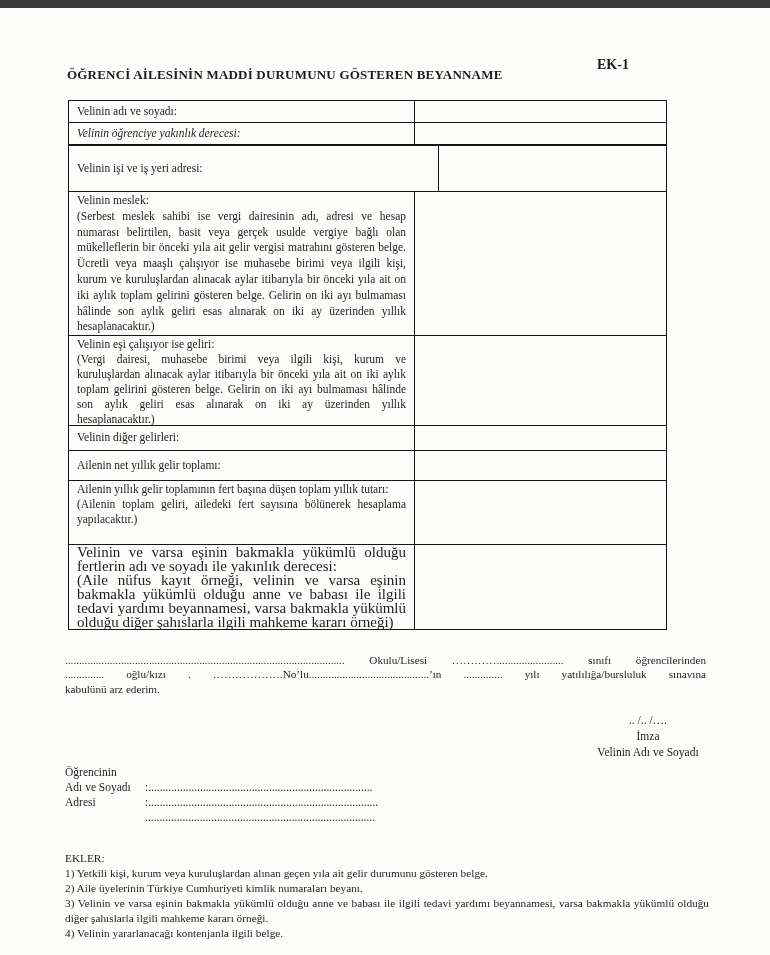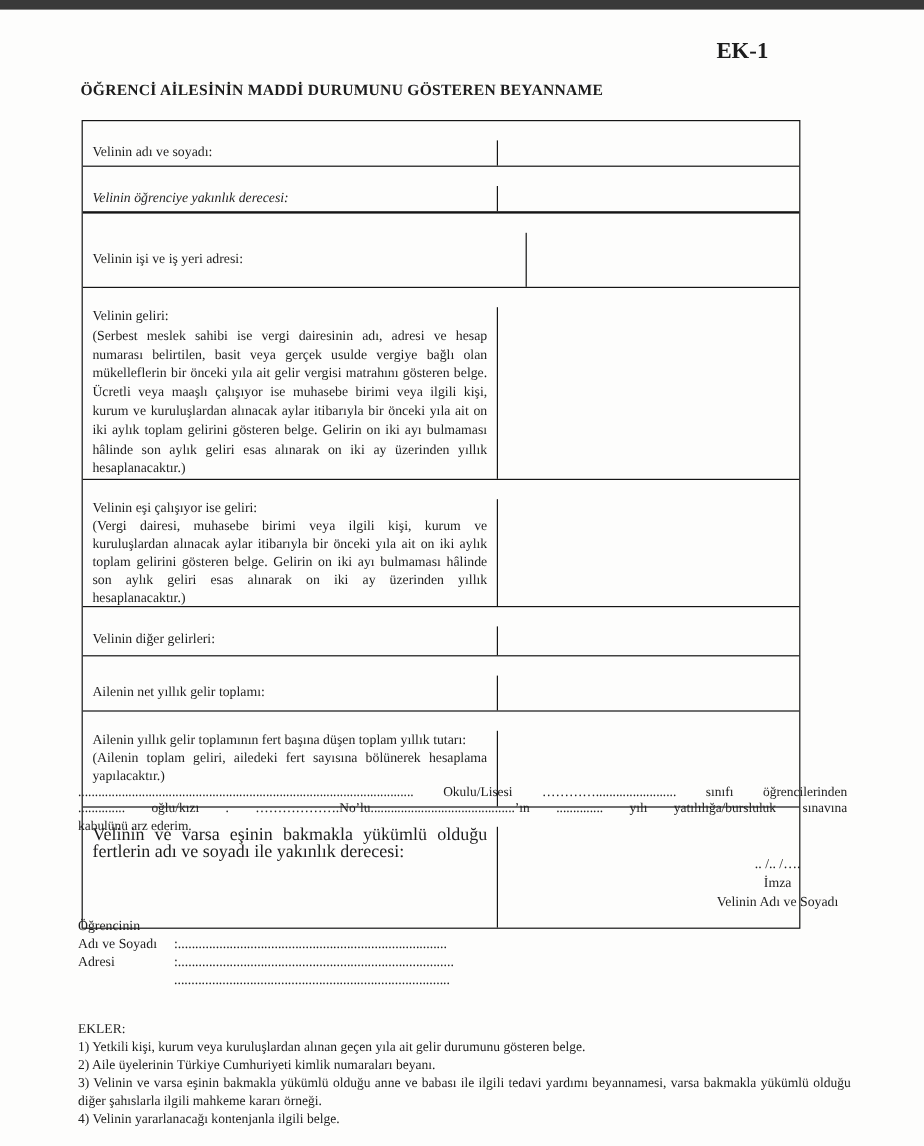--- a/index.html
+++ b/index.html
@@ -9,40 +9,39 @@
     position: relative;
     font-family: "Liberation Serif", serif;
     color: #1d1d1d;
     overflow: hidden;
   }
   .scan-top-band {
     position: absolute; top: 0; left: 0; width: 770px; height: 8px;
     background: #3a3a3a;
   }
   .annex {
-    position: absolute; left: 597px; top: 32px;
-    font-weight: bold; font-size: 19px;
+    position: absolute; left: 597px; top: 57px;
+    font-weight: bold; font-size: 14px;
   }
   .form-title {
     position: absolute; left: 67px; top: 67px;
     font-weight: bold; font-size: 13px; letter-spacing: 0.2px;
   }
   
   .ftable {
     position: absolute; left: 68px; top: 100px; width: 599px;
     border: 1.5px solid #151515;
     box-sizing: border-box;
     background: #fdfdfc;
   }
   .frow {
     display: grid;
     grid-template-columns: 345px 1fr;
     box-sizing: border-box;
     border-bottom: 1px solid #151515;
-    margin-top: 16px;
   }
   .frow:last-child { border-bottom: none; }
   .frow.thick { border-bottom-width: 2px; font-style: italic; }
   .fcell-label {
     padding: 1px 8px;
     font-size: 11.5px;
     line-height: 15.8px;
     overflow: hidden;
     box-sizing: border-box;
   }
@@ -106,21 +105,21 @@
     <div class="fcell-value"></div>
   </div>
 
   <div class="frow h47">
     <div class="fcell-label vcenter">Velinin işi ve iş yeri adresi:</div>
     <div class="fcell-value"></div>
   </div>
 
   <div class="frow h145">
     <div class="fcell-label">
-      <span>Velinin geliri:</span>
+      <span>Velinin meslek:</span>
       <span class="note">(Serbest meslek sahibi ise vergi dairesinin adı, adresi ve hesap numarası belirtilen, basit veya gerçek usulde vergiye bağlı olan mükelleflerin bir önceki yıla ait gelir vergisi matrahını gösteren belge. Ücretli veya maaşlı çalışıyor ise muhasebe birimi veya ilgili kişi, kurum ve kuruluşlardan alınacak aylar itibarıyla bir önceki yıla ait on iki aylık toplam gelirini gösteren belge. Gelirin on iki ayı bulmaması hâlinde son aylık geliri esas alınarak on iki ay üzerinden yıllık hesaplanacaktır.)</span>
     </div>
     <div class="fcell-value"></div>
   </div>
 
   <div class="frow h91 lh15">
     <div class="fcell-label">
       <span>Velinin eşi çalışıyor ise geliri:</span>
       <span class="note">(Vergi dairesi, muhasebe birimi veya ilgili kişi, kurum ve kuruluşlardan alınacak aylar itibarıyla bir önceki yıla ait on iki aylık toplam gelirini gösteren belge. Gelirin on iki ayı bulmaması hâlinde son aylık geliri esas alınarak on iki ay üzerinden yıllık hesaplanacaktır.)</span>
     </div>
@@ -141,20 +140,21 @@
     <div class="fcell-label">
       <span class="note">Ailenin yıllık gelir toplamının fert başına düşen toplam yıllık tutarı:</span>
       <span class="note">(Ailenin toplam geliri, ailedeki fert sayısına bölünerek hesaplama yapılacaktır.)</span>
     </div>
     <div class="fcell-value"></div>
   </div>
 
   <div class="frow h84 lh14">
     <div class="fcell-label">
       <span class="note">Velinin ve varsa eşinin bakmakla yükümlü olduğu fertlerin adı ve soyadı ile yakınlık derecesi:</span>
+      <span class="note">(Aile nüfus kayıt örneği, velinin ve varsa eşinin bakmakla yükümlü olduğu anne ve babası ile ilgili tedavi yardımı beyannamesi, varsa bakmakla yükümlü olduğu diğer şahıslarla ilgili mahkeme kararı örneği)</span>
     </div>
     <div class="fcell-value"></div>
   </div>
 
 </div>
 
 <div class="decl">
   <div class="just">.................................................................................................... Okulu/Lisesi …………........................ sınıfı öğrencilerinden</div>
   <div class="just">.............. oğlu/kızı . ……………….No’lu...........................................’ın .............. yılı yatılılığa/bursluluk sınavına</div>
   <div>kabulünü arz ederim.</div>

